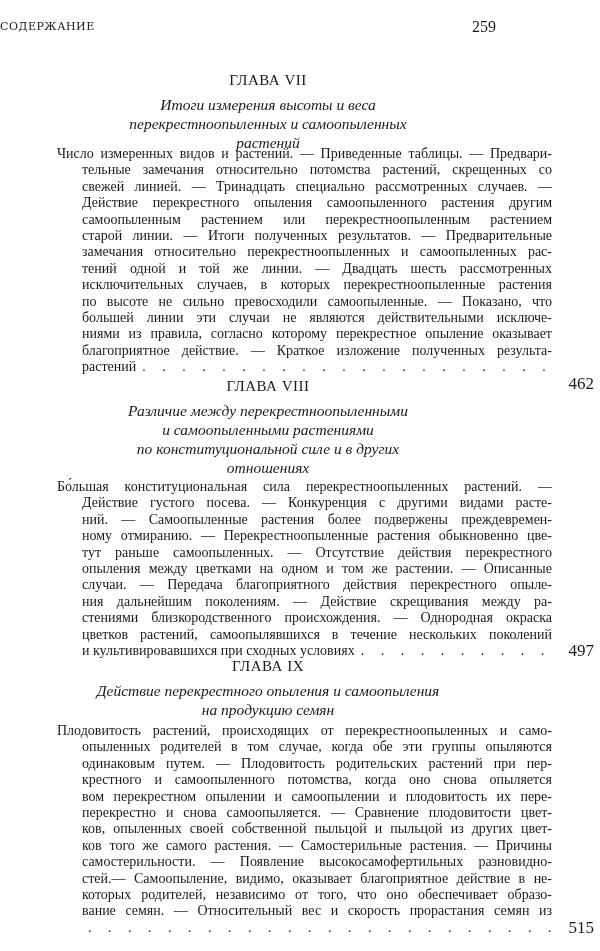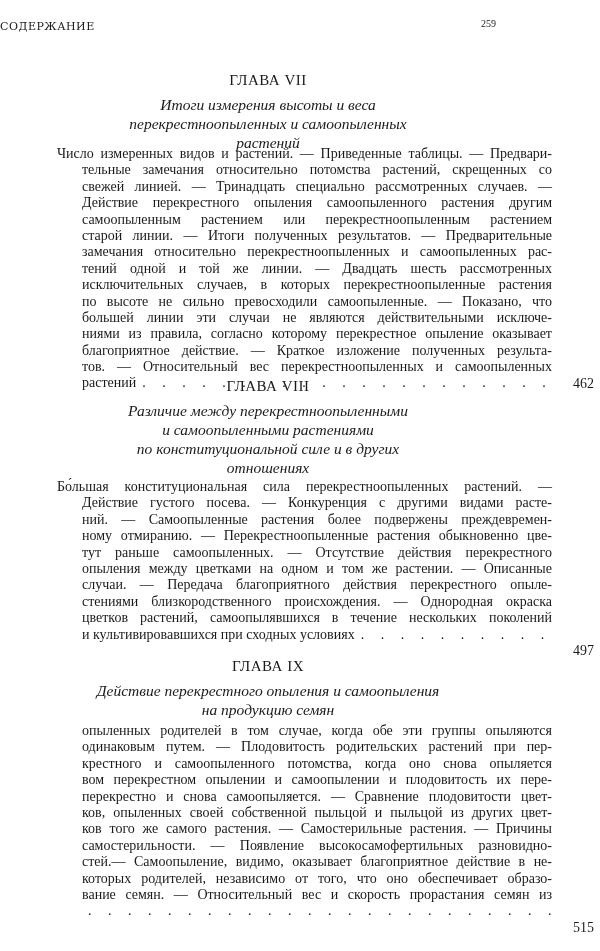--- a/index.html
+++ b/index.html
@@ -2,34 +2,34 @@
 <html><head>
 <meta charset="utf-8">
 <style>
   html, body { margin: 0; padding: 0; background: #ffffff; }
   body { width: 600px; height: 951px; position: relative; overflow: hidden;
          font-family: "DejaVu Serif", "Liberation Serif", serif; color: #1a1a1a; }
   .page { position: absolute; left: 0; top: 0; width: 600px; height: 951px; }
   .running-head { position: absolute; top: 20px; left: 0; width: 600px; height: 20px; }
   .running-title { position: absolute; left: 0; width: 600px; text-align: left;
          font-family: "DejaVu Serif", serif; font-weight: normal; font-size: 11px; letter-spacing: 0.5px; }
-  .page-number { position: absolute; right: 104px; top: -2px; font-family: "Liberation Serif", serif; font-size: 10px; }
+  .page-number { position: absolute; right: 104px; top: -2px; font-family: "Liberation Serif", serif; font-size: 16px; }
   .chapter { position: absolute; left: 0; width: 536px; }
   .chapter-label { text-align: center; font-family: "Liberation Serif", serif; font-size: 15px; letter-spacing: 0.5px; }
   .chapter-title { text-align: center; font-family: "Liberation Serif", serif; font-style: italic;
          font-size: 15.5px; line-height: 19px; margin-top: 6px; }
   .chapter-title div { white-space: nowrap; }
   .summary { position: absolute; left: 0; width: 600px; font-family: "Liberation Serif", serif; font-size: 14px; line-height: 16.4px; padding-left: 24px; }
   .summary .line { position: relative; left: 58px; width: 470px; white-space: nowrap; text-align: justify;
          text-align-last: justify; height: 16.4px; }
   .summary .line.first { left: 33px; width: 495px; }
   .summary .line.last { text-align-last: auto; }
   .leader-line { display: flex; align-items: baseline; }
   .leader-line .dots { flex: 1; overflow: hidden; white-space: nowrap; margin-left: 6px; letter-spacing: 6.5px; }
-  .ref-page { position: absolute; right: 30px; font-family: "Liberation Serif", serif; font-size: 14px; }
+  .ref-page { position: absolute; right: 30px; font-family: "Liberation Serif", serif; font-size: 17px; }
 </style>
 </head>
 <body>
 
 <div class="page">
 
   <div class="running-head">
     <div class="running-title">СОДЕРЖАНИЕ</div>
     <div class="page-number">259</div>
   </div>
@@ -50,21 +50,20 @@
     <div class="line">Действие перекрестного опыления самоопыленного растения другим</div>
     <div class="line">самоопыленным растением или перекрестноопыленным растением</div>
     <div class="line">старой линии. — Итоги полученных результатов. — Предварительные</div>
     <div class="line">замечания относительно перекрестноопыленных и самоопыленных рас-</div>
     <div class="line">тений одной и той же линии. — Двадцать шесть рассмотренных</div>
     <div class="line">исключительных случаев, в которых перекрестноопыленные растения</div>
     <div class="line">по высоте не сильно превосходили самоопыленные. — Показано, что</div>
     <div class="line">большей линии эти случаи не являются действительными исключе-</div>
     <div class="line">ниями из правила, согласно которому перекрестное опыление оказывает</div>
     <div class="line">благоприятное действие. — Краткое изложение полученных результа-</div>
-    <div class="line">тов. — Относительный вес перекрестноопыленных и самоопыленных</div>
     <div class="line last leader-line">
       <span>растений</span>
       <span class="dots">. . . . . . . . . . . . . . . . . . . . . . . . . . . . . . . . . . . . . . . . . . . . . . .</span>
     </div>
     <div class="ref-page" style="top:229.6px;">462</div>
   </div>
 
   <div class="chapter" style="top:378px;">
     <div class="chapter-label">ГЛАВА VIII</div>
     <div class="chapter-title">
@@ -76,38 +75,40 @@
   </div>
 
   <div class="summary" style="top:479px;">
     <div class="line first">Бо́льшая конституциональная сила перекрестноопыленных растений. —</div>
     <div class="line">Действие густого посева. — Конкуренция с другими видами расте-</div>
     <div class="line">ний. — Самоопыленные растения более подвержены преждевремен-</div>
     <div class="line">ному отмиранию. — Перекрестноопыленные растения обыкновенно цве-</div>
     <div class="line">тут раньше самоопыленных. — Отсутствие действия перекрестного</div>
     <div class="line">опыления между цветками на одном и том же растении. — Описанные</div>
     <div class="line">случаи. — Передача благоприятного действия перекрестного опыле-</div>
+    <div class="line">ния дальнейшим поколениям. — Действие скрещивания между ра-</div>
     <div class="line">стениями близкородственного происхождения. — Однородная окраска</div>
     <div class="line">цветков растений, самоопылявшихся в течение нескольких поколений</div>
     <div class="line last leader-line">
       <span>и культивировавшихся при сходных условиях</span>
       <span class="dots">. . . . . . . . . . . . . . . . . . . . . . . . . . . . . . . . . . . . . . . . . . . . . . .</span>
     </div>
     <div class="ref-page" style="top:164px;">497</div>
   </div>
 
   <div class="chapter" style="top:658px;">
     <div class="chapter-label">ГЛАВА IX</div>
     <div class="chapter-title">
       <div>Действие перекрестного опыления и самоопыления</div>
       <div>на продукцию семян</div>
     </div>
   </div>
 
   <div class="summary" style="top:723px;">
+    <div class="line first">Плодовитость растений, происходящих от перекрестноопыленных и само-</div>
     <div class="line">опыленных родителей в том случае, когда обе эти группы опыляются</div>
     <div class="line">одинаковым путем. — Плодовитость родительских растений при пер-</div>
     <div class="line">крестного и самоопыленного потомства, когда оно снова опыляется</div>
     <div class="line">вом перекрестном опылении и самоопылении и плодовитость их пере-</div>
     <div class="line">перекрестно и снова самоопыляется. — Сравнение плодовитости цвет-</div>
     <div class="line">ков, опыленных своей собственной пыльцой и пыльцой из других цвет-</div>
     <div class="line">ков того же самого растения. — Самостерильные растения. — Причины</div>
     <div class="line">самостерильности. — Появление высокосамофертильных разновидно-</div>
     <div class="line">стей.— Самоопыление, видимо, оказывает благоприятное действие в не-</div>
     <div class="line">которых родителей, независимо от того, что оно обеспечивает образо-</div>

